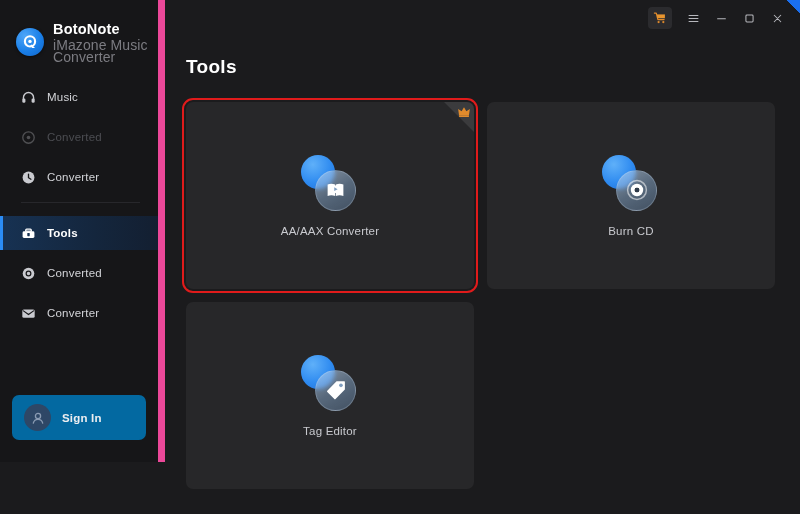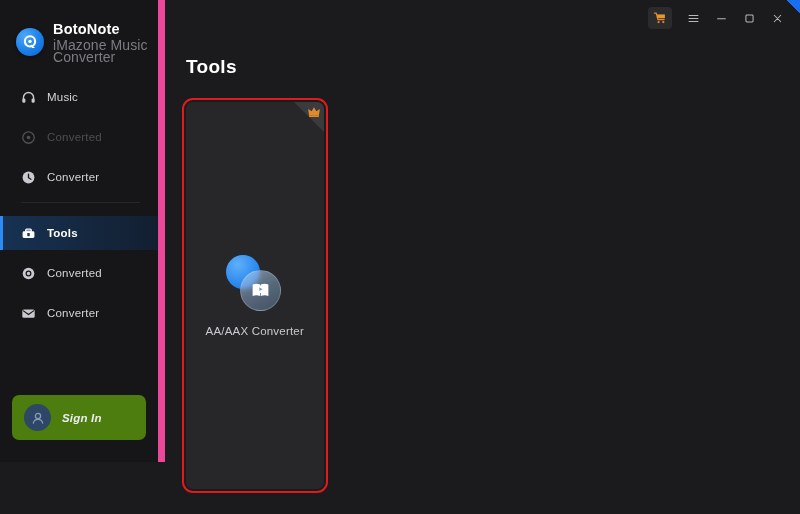--- a/index.html
+++ b/index.html
@@ -102,27 +102,26 @@
     background: #27272b;
     margin: 8px 18px 13px 21px;
   }
 
   .sidebar-spacer { flex: 1 1 auto; }
 
   .signin {
     margin: 0 12px 22px 12px;
     height: 45px;
     border-radius: 7px;
-    background: #4d7c0f;
+    background: #0369a1;
     display: flex;
     align-items: center;
     gap: 11px;
     padding-left: 12px;
     cursor: pointer;
-    font-style: italic;
   }
   .signin-avatar {
     width: 27px; height: 27px; border-radius: 50%;
     background: #2e4766;
     display: flex; align-items: center; justify-content: center;
     flex: 0 0 27px;
   }
   .signin-label { font-size: 11.5px; color: #eceef1; font-weight: bold; letter-spacing: .2px; }
 
   
@@ -163,21 +162,21 @@
   .page-title {
     font-size: 19px;
     font-weight: bold;
     color: #ffffff;
     letter-spacing: .3px;
     padding: 56px 0 0 21px;
   }
 
   .grid {
     display: grid;
-    grid-template-columns: 1fr 1fr 1fr 1fr;
+    grid-template-columns: 1fr 1fr;
     gap: 13px;
     padding: 24px 25px 25px 21px;
     flex: 1 1 auto;
   }
 
   .card {
     position: relative;
     background: #272729;
     border-radius: 7px;
     display: flex;
@@ -397,17 +396,43 @@
               <path d="M12.4 5.2c2.9-1.1 5.8-1.1 8.6 0v13c-2.8-1.1-5.7-1.1-8.6 0z" fill="#ffffff"></path>
               <rect x="6.3" y="6.2" width="11.4" height="8.6" rx="1.2" fill="#ffffff"></rect>
               <path d="M10.6 8.3 14.4 10.5 10.6 12.7z" fill="#7f9ec0"></path>
             </svg>
           </span>
         </div>
         <div class="card-label">AA/AAX Converter</div>
       </div>
 
 
-
+      <div class="card">
+        <div class="card-icon">
+          <span class="blob-back"></span>
+          <span class="blob-front">
+            <svg width="24" height="24" viewBox="0 0 24 24">
+              <circle cx="12" cy="12" r="9.4" fill="none" stroke="#ffffff" stroke-width="1.5" opacity=".55"></circle>
+              <circle cx="12" cy="12" r="6.2" fill="#ffffff"></circle>
+              <circle cx="12" cy="12" r="2.3" fill="#4b6party"></circle>
+              <circle cx="12" cy="12" r="2.3" fill="#2f3b4a"></circle>
+            </svg>
+          </span>
+        </div>
+        <div class="card-label">Burn CD</div>
+      </div>
+
+      <div class="card">
+        <div class="card-icon">
+          <span class="blob-back"></span>
+          <span class="blob-front">
+            <svg width="22" height="22" viewBox="0 0 24 24">
+              <path d="M12.6 2.4h8.4a.7.7 0 0 1 .7.7v8.4L11.5 21.9a.9.9 0 0 1-1.3 0L2.5 14.2a.9.9 0 0 1 0-1.3z" fill="#ffffff"></path>
+              <circle cx="17.4" cy="6.9" r="2" fill="#7f9ec0"></circle>
+            </svg>
+          </span>
+        </div>
+        <div class="card-label">Tag Editor</div>
+      </div>
 
     </div>
   </main>
 </div>
 
 </body></html>

